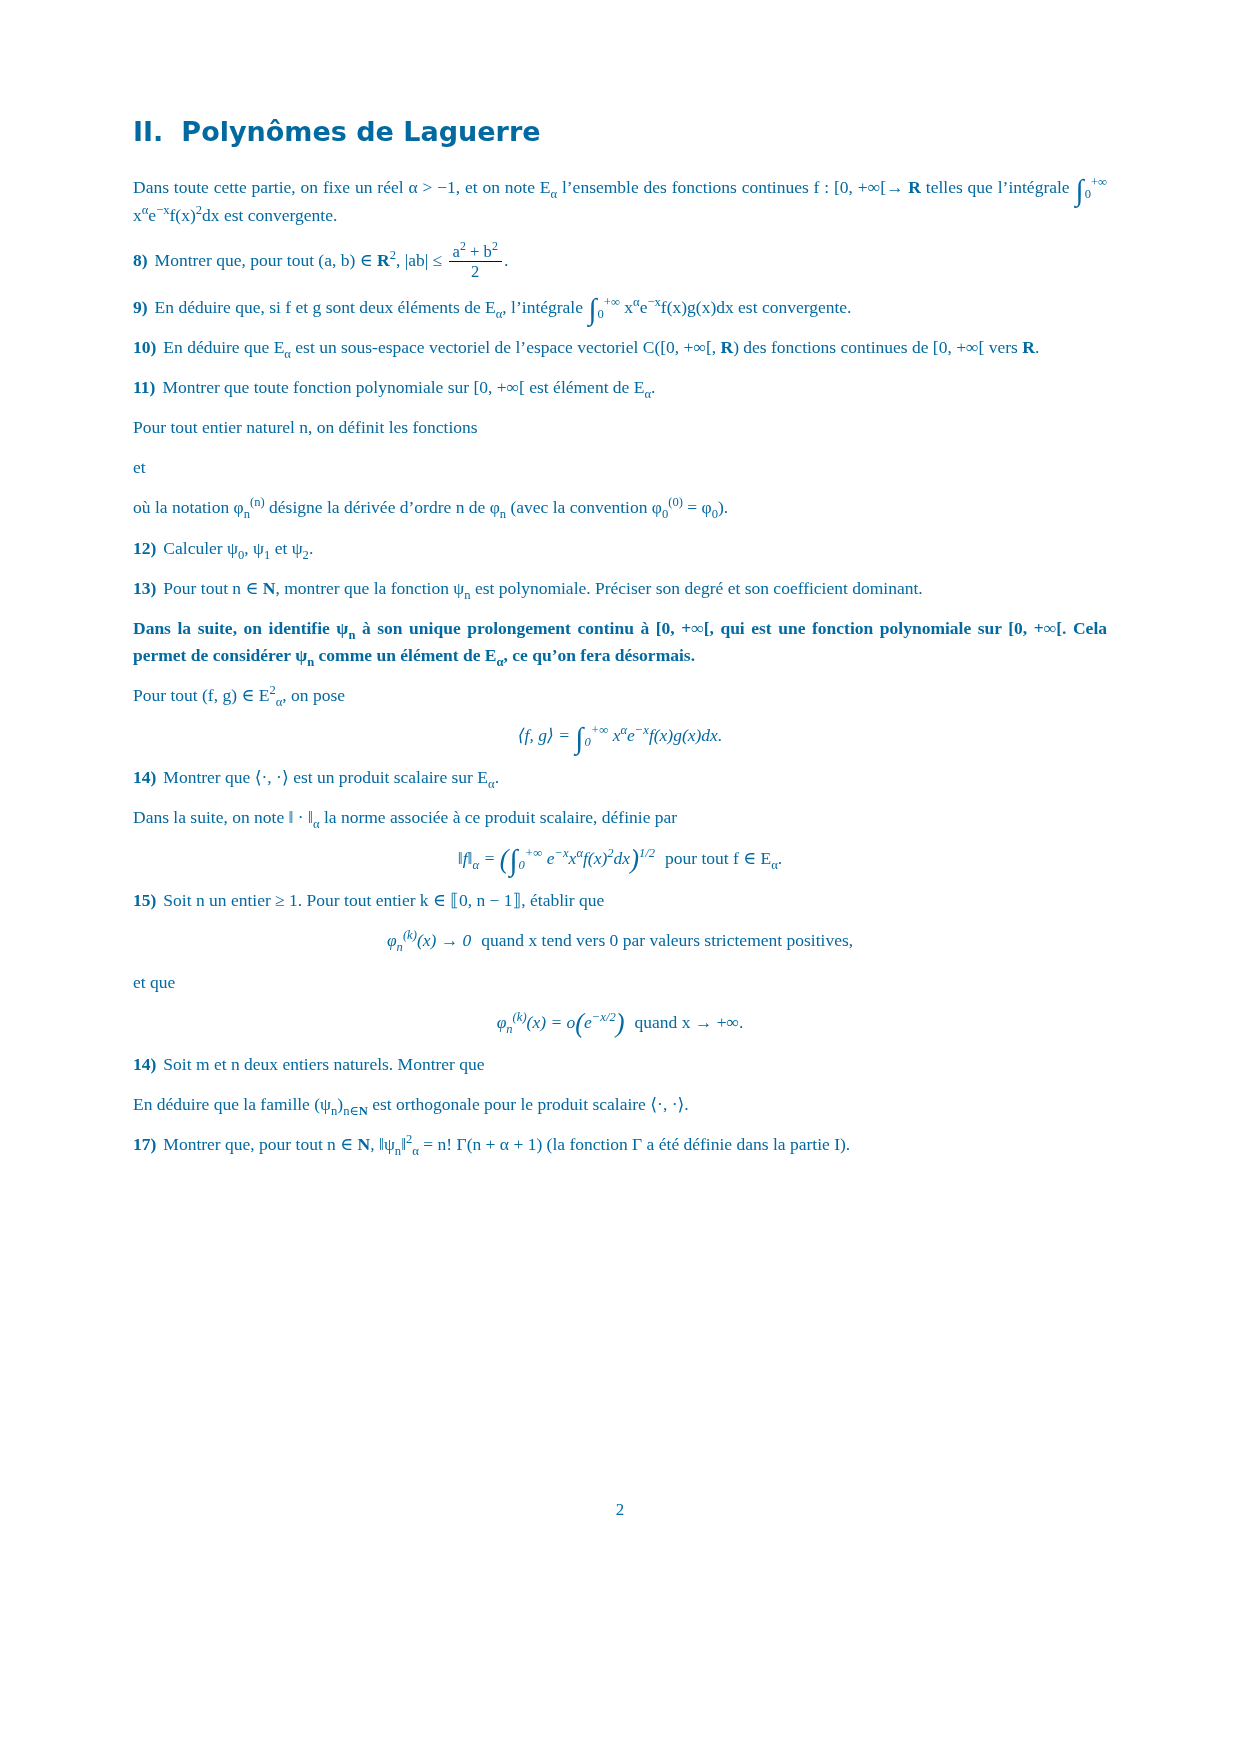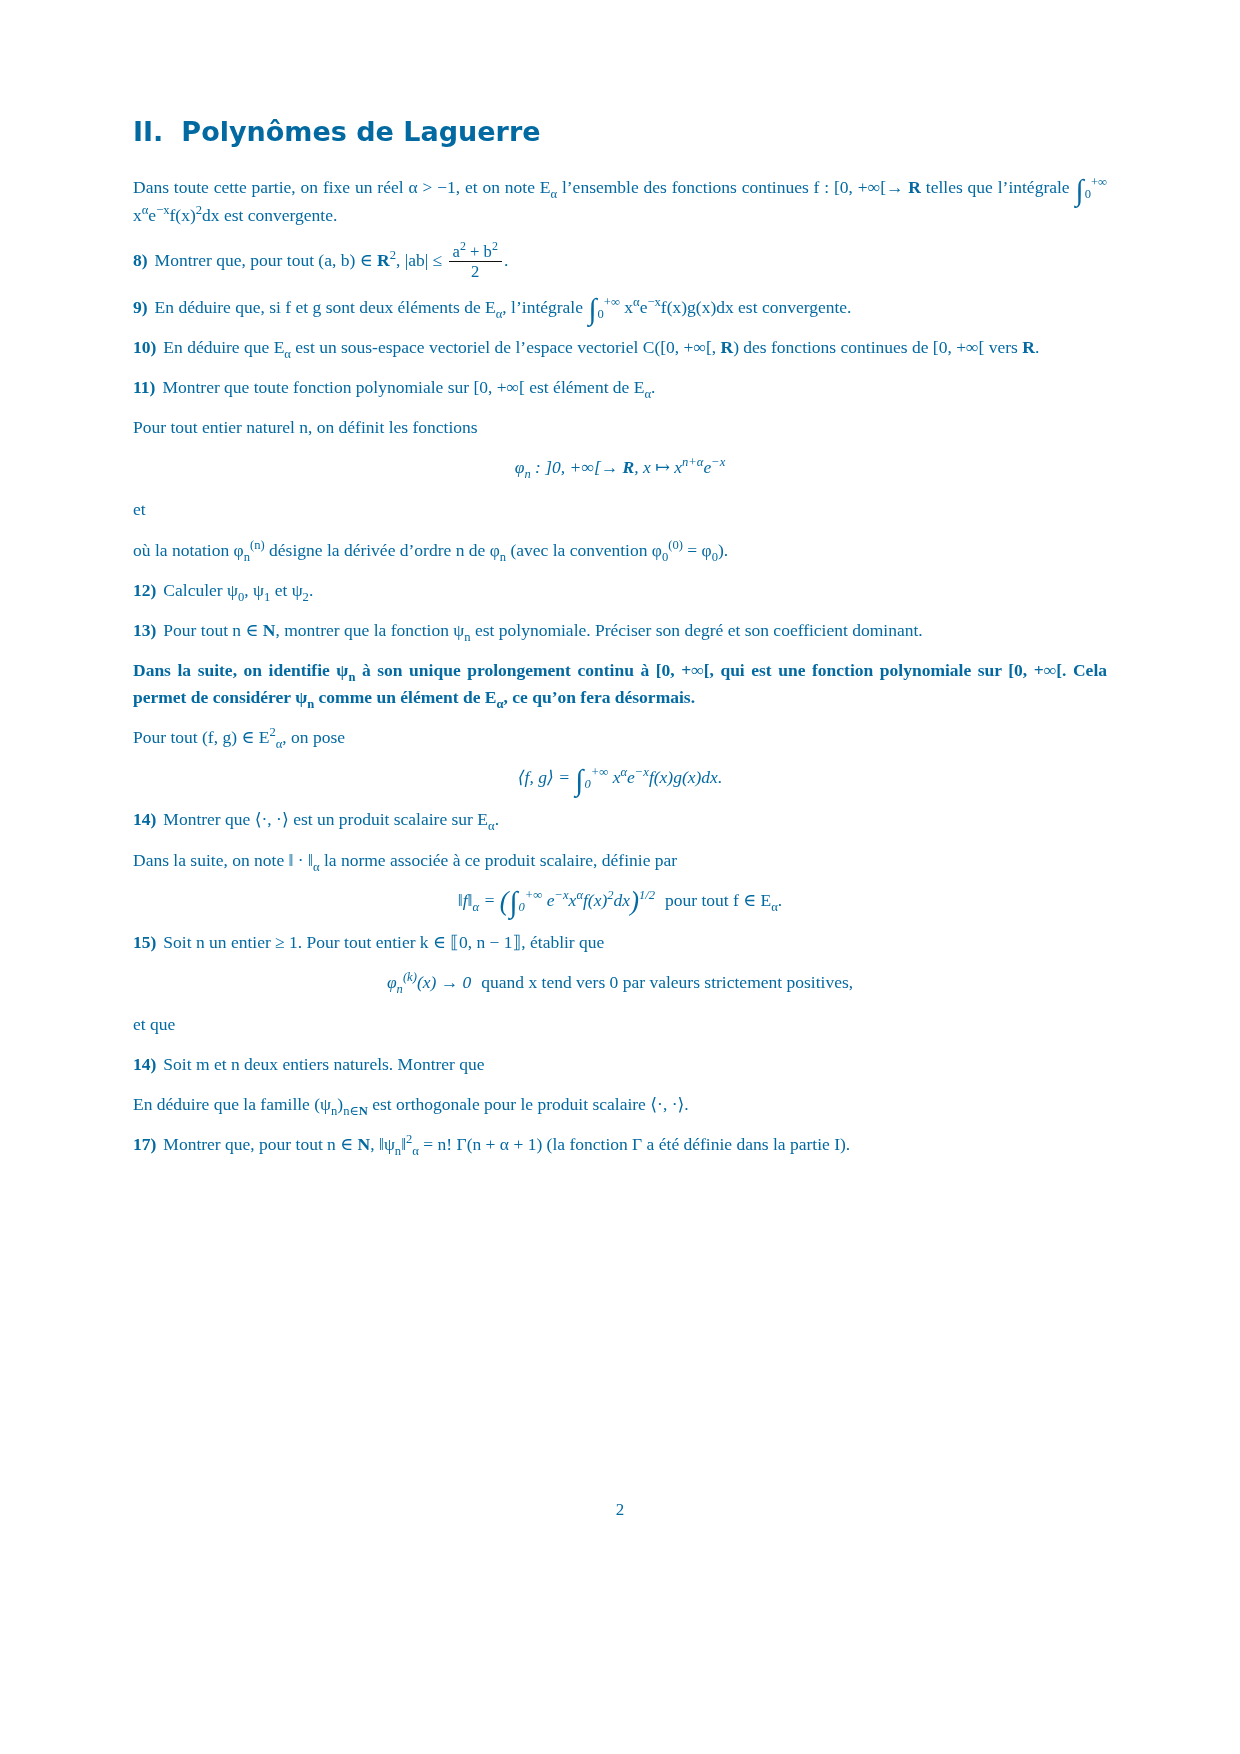--- a/index.html
+++ b/index.html
@@ -56,21 +56,20 @@
     <p class="para"><b class="qlabel">8)</b><span>Montrer que, pour tout (a, b) ∈ <b>R</b><sup>2</sup>, |ab| ≤ <span class="frac"><span class="num">a<sup>2</sup> + b<sup>2</sup></span><span class="den">2</span></span>.</span></p>
 
     <p class="para"><b class="qlabel">9)</b><span>En déduire que, si f et g sont deux éléments de E<sub>α</sub>, l’intégrale <span class="int">∫</span><sub>0</sub><sup>+∞</sup> x<sup>α</sup>e<sup>−x</sup>f(x)g(x)dx est convergente.</span></p>
 
     <p class="para"><b class="qlabel">10)</b><span>En déduire que E<sub>α</sub> est un sous-espace vectoriel de l’espace vectoriel C([0, +∞[, <b>R</b>) des fonctions continues de [0, +∞[ vers <b>R</b>.</span></p>
 
     <p class="para"><b class="qlabel">11)</b><span>Montrer que toute fonction polynomiale sur [0, +∞[ est élément de E<sub>α</sub>.</span></p>
 
     <p class="para">Pour tout entier naturel n, on définit les fonctions</p>
 
-    <div class="eq"><span class="it">φ<sub>n</sub> : ]0, +∞[→ <b>R</b>, x ↦ x<sup>n+α</sup>e<sup>−x</sup></span></div>
 
     <p class="para">et</p>
 
 
     <p class="para">où la notation φ<sub>n</sub><sup>(n)</sup> désigne la dérivée d’ordre n de φ<sub>n</sub> (avec la convention φ<sub>0</sub><sup>(0)</sup> = φ<sub>0</sub>).</p>
 
     <p class="para"><b class="qlabel">12)</b><span>Calculer ψ<sub>0</sub>, ψ<sub>1</sub> et ψ<sub>2</sub>.</span></p>
 
     <p class="para"><b class="qlabel">13)</b><span>Pour tout n ∈ <b>N</b>, montrer que la fonction ψ<sub>n</sub> est polynomiale. Préciser son degré et son coefficient dominant.</span></p>
 
@@ -85,20 +84,21 @@
     <p class="para">Dans la suite, on note ‖ · ‖<sub>α</sub> la norme associée à ce produit scalaire, définie par</p>
 
     <div class="eq"><span class="it">‖f‖<sub>α</sub> = <span class="bigp">(</span><span class="int">∫</span><sub>0</sub><sup>+∞</sup> e<sup>−x</sup>x<sup>α</sup>f(x)<sup>2</sup>dx<span class="bigp">)</span><sup>1/2</sup></span><span class="tail">pour tout f ∈ E<sub>α</sub>.</span></div>
 
     <p class="para"><b class="qlabel">15)</b><span>Soit n un entier ≥ 1. Pour tout entier k ∈ ⟦0, n − 1⟧, établir que</span></p>
 
     <div class="eq"><span class="it">φ<sub>n</sub><sup>(k)</sup>(x) → 0</span><span class="tail">quand x tend vers 0 par valeurs strictement positives,</span></div>
 
     <p class="para">et que</p>
 
+    <div class="eq"><span class="it">φ<sub>n</sub><sup>(k)</sup>(x) = o<span class="bigp">(</span>e<sup>−x/2</sup><span class="bigp">)</span></span><span class="tail">quand x → +∞.</span></div>
 
     <p class="para"><b class="qlabel">14)</b><span>Soit m et n deux entiers naturels. Montrer que</span></p>
 
 
     <p class="para">En déduire que la famille (ψ<sub>n</sub>)<sub>n∈<b>N</b></sub> est orthogonale pour le produit scalaire ⟨·, ·⟩.</p>
 
     <p class="para"><b class="qlabel">17)</b><span>Montrer que, pour tout n ∈ <b>N</b>, ‖ψ<sub>n</sub>‖<sup>2</sup><sub>α</sub> = n! Γ(n + α + 1) (la fonction Γ a été définie dans la partie I).</span></p>
 
   </div>
 

